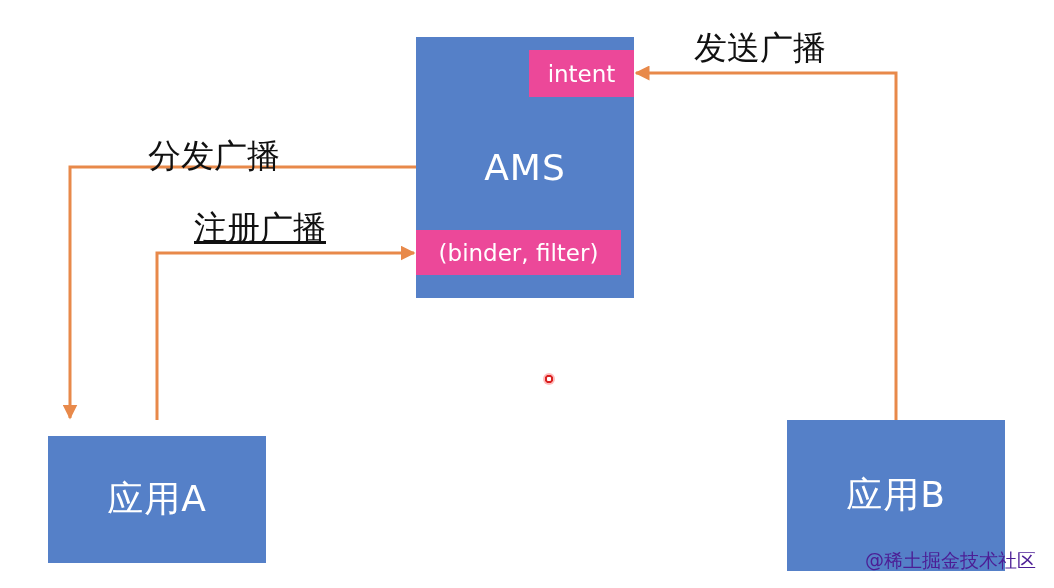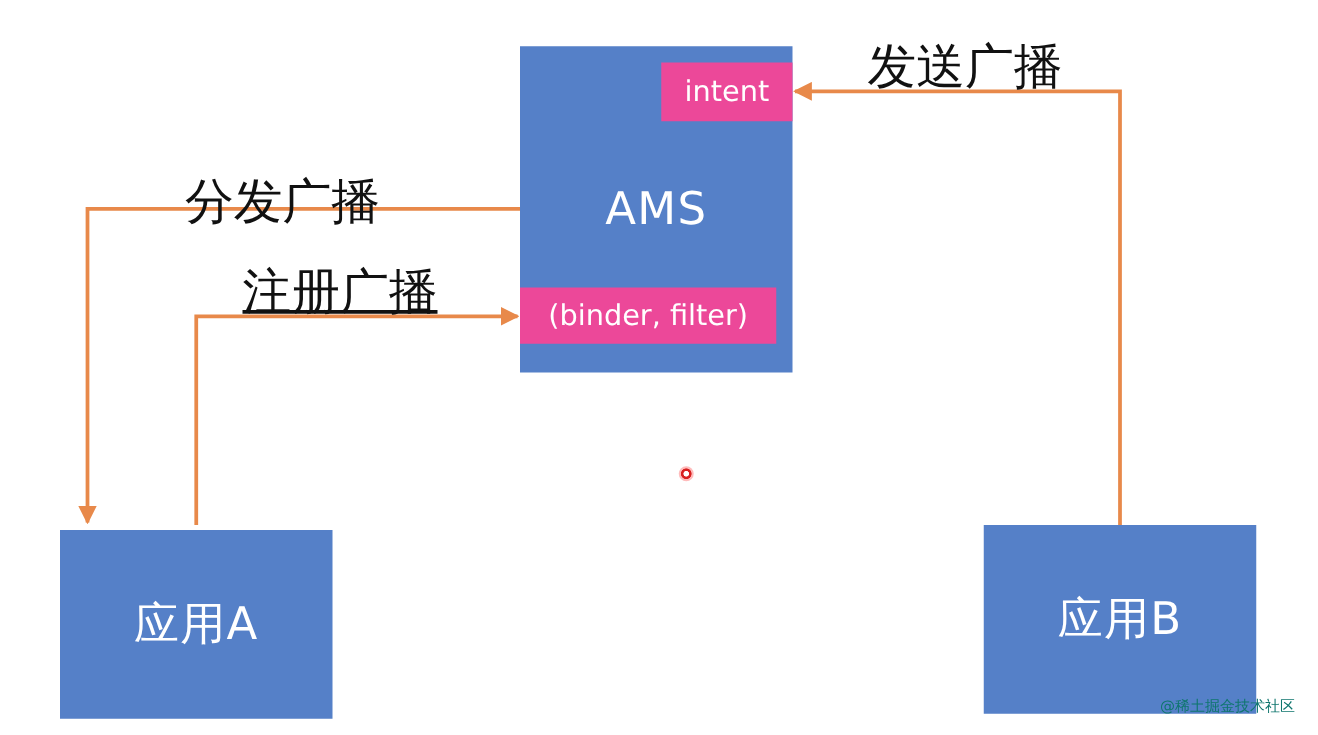--- a/index.html
+++ b/index.html
@@ -3,23 +3,23 @@
 <meta charset="utf-8">
 <style>
   html, body { margin:0; padding:0; }
   body { width:1054px; height:588px; background:#ffffff; position:relative; overflow:hidden;
          font-family:"DejaVu Sans","Liberation Sans",sans-serif; }
   .box { position:absolute; background:#5580c8; display:flex; align-items:center; justify-content:center;
          color:#ffffff; }
   .box .title { font-size:36px; letter-spacing:1px; }
   .tag { position:absolute; background:#ec4899; color:#ffffff; font-size:23px; display:flex;
          align-items:center; justify-content:center; box-sizing:border-box; }
-  .label { position:absolute; color:#111111; font-size:39px; white-space:nowrap; }
+  .label { position:absolute; color:#111111; font-size:33px; white-space:nowrap; }
   svg.lines { position:absolute; left:0; top:0; }
-  .watermark { position:absolute; right:18px; bottom:14px; font-size:12px; color:#0f766e; }
+  .watermark { position:absolute; right:18px; bottom:14px; font-size:19px; color:#4c1d95; }
   .cursor { position:absolute; left:543px; top:373px; width:12px; height:12px; border-radius:50%;
             background:radial-gradient(circle, #ffffff 0 2px, #d92020 2.5px 4px, rgba(255,120,120,0.5) 4.5px 6px); }
 </style>
 </head>
 <body>
 
 <svg class="lines" width="1054" height="588">
   <defs>
     <marker id="ah" viewBox="0 0 10 10" refX="9" refY="5" markerWidth="5" markerHeight="5" orient="auto">
       <path d="M0,0 L10,5 L0,10 z" fill="#e8894a"></path>
@@ -32,21 +32,21 @@
 
   <polyline points="157,420 157,253 414,253" fill="none" stroke="#e8894a" stroke-width="3" marker-end="url(#ah)"></polyline>
 </svg>
 
 <div class="box" style="left:416px;top:37px;width:218px;height:261px;">
   <span class="title">AMS</span>
 </div>
 <div class="tag" style="left:529px;top:50px;width:105px;height:47px;">intent</div>
 <div class="tag" style="left:416px;top:230px;width:205px;height:45px;">(binder, filter)</div>
 
-<div class="box" style="left:48px;top:424px;width:218px;height:151px;">
+<div class="box" style="left:48px;top:436px;width:218px;height:127px;">
   <span class="title">应用A</span>
 </div>
 <div class="box" style="left:787px;top:420px;width:218px;height:151px;">
   <span class="title">应用B</span>
 </div>
 
 <div class="label" style="left:694px;top:26px;">发送广播</div>
 <div class="label" style="left:148px;top:134px;">分发广播</div>
 <div class="label" style="left:194px;top:206px;text-decoration:underline;">注册广播</div>
 

